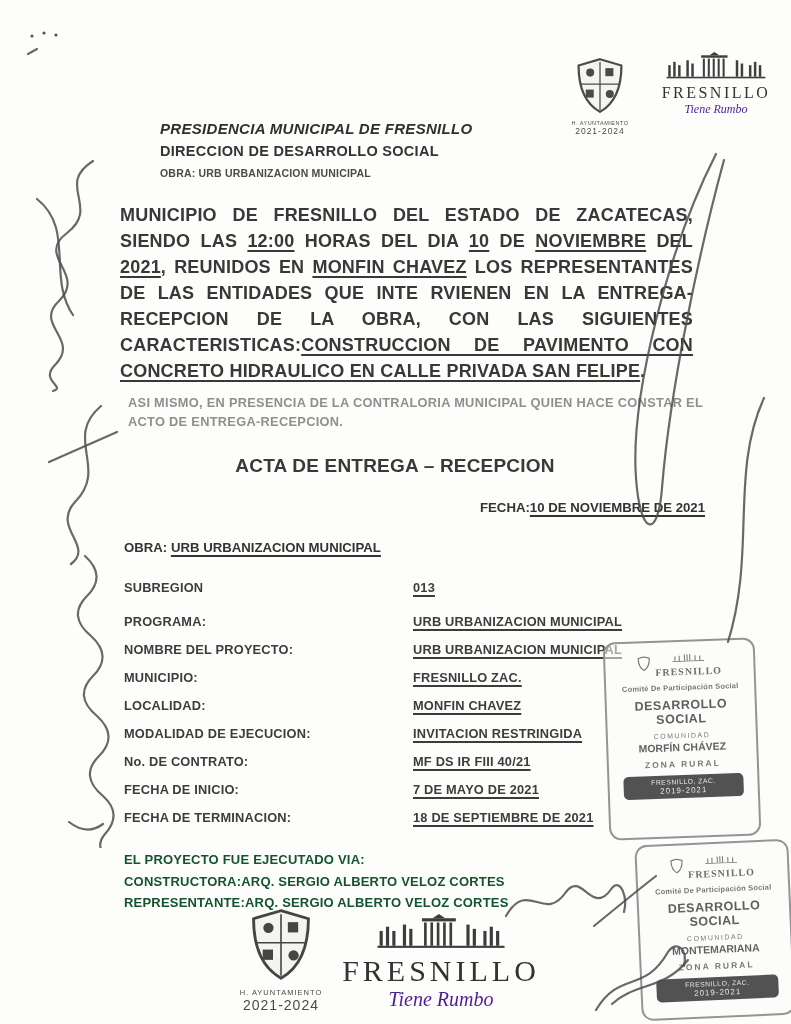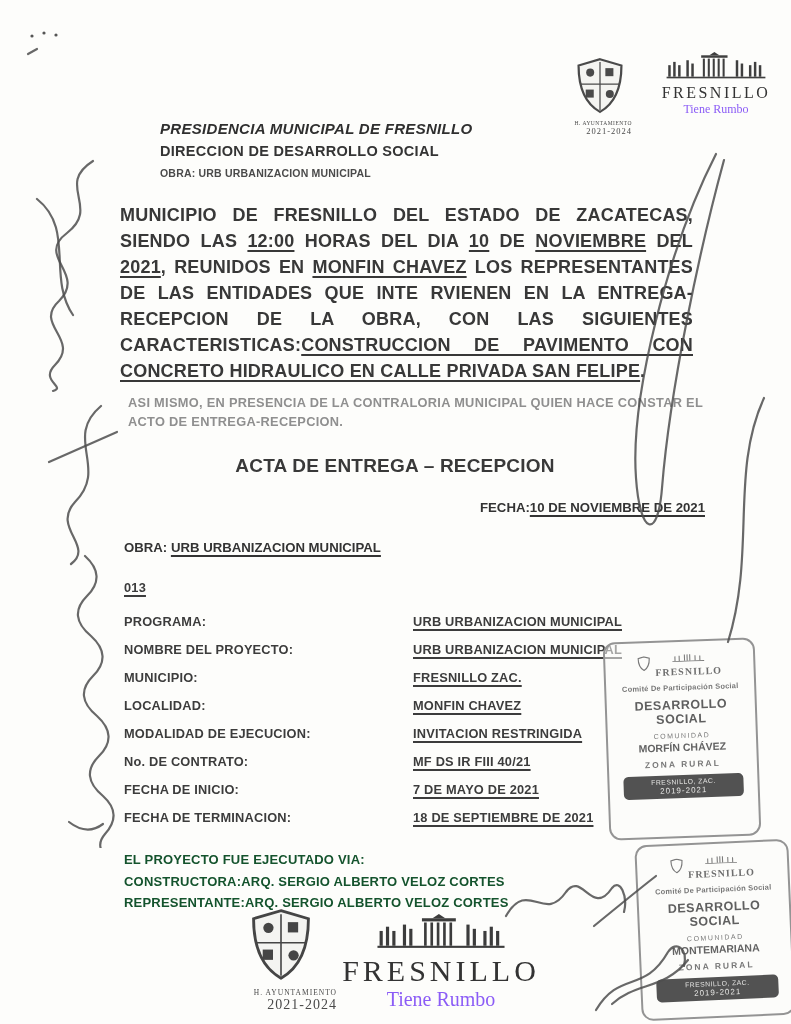--- a/index.html
+++ b/index.html
@@ -36,22 +36,22 @@
   .frow { display:grid; grid-template-columns:289px auto; font-weight:bold;
           font-size:12.8px; line-height:19px; color:#3c3c3c; margin-bottom:9px; letter-spacing:.2px; }
   .frow.gap-after { margin-bottom:15px; }
   .fvalue { text-decoration:underline; text-underline-offset:3px; text-decoration-thickness:1.5px; justify-self:start; }
 
   .exec { left:124px; top:849px; font-weight:bold; font-size:13px; line-height:21.5px; color:#14532d; letter-spacing:.2px; }
 
   
   .logo-block { text-align:center; }
   .fres-word { font-family:"Liberation Serif", serif; color:#333; }
-  .fres-tag { font-family:"Liberation Serif", serif; color:#8b5cf6; }
-  .shield-cap { font-family:Liberation Serif, serif; color:#4a4a4a;text-align:right; }
+  .fres-tag { font-family:"Liberation Serif", serif; font-style:italic; color:#4c1d95; }
+  .shield-cap { font-family:Liberation Sans, sans-serif; color:#4a4a4a; }
 
   .tr-shield { left:568px; top:56px; width:64px; }
   .tr-fres { left:648px; top:52px; width:136px; }
   .bl-shield { left:225px; top:908px; width:112px; }
   .bl-fres { left:338px; top:914px; width:206px; }
 
   
   .stamp {
     border:2.5px solid #949494; border-radius:12px; background:rgba(252,252,250,.55);
     text-align:center; color:#787878; padding:6px 4px;
@@ -141,20 +141,21 @@
   <div class="abs fecha-line">
     <span>FECHA:</span><span class="u">10 DE NOVIEMBRE DE 2021</span>
   </div>
 
   <div class="abs obra-line">
     <span>OBRA: </span><span class="u">URB URBANIZACION MUNICIPAL</span>
   </div>
 
   <div class="abs fields">
     <div class="frow gap-after">
+      <span class="flabel">SUBREGION</span>
       <span class="fvalue">013</span>
     </div>
     <div class="frow">
       <span class="flabel">PROGRAMA:</span>
       <span class="fvalue">URB URBANIZACION MUNICIPAL</span>
     </div>
     <div class="frow">
       <span class="flabel">NOMBRE DEL PROYECTO:</span>
       <span class="fvalue">URB URBANIZACION MUNICIPAL</span>
     </div>

